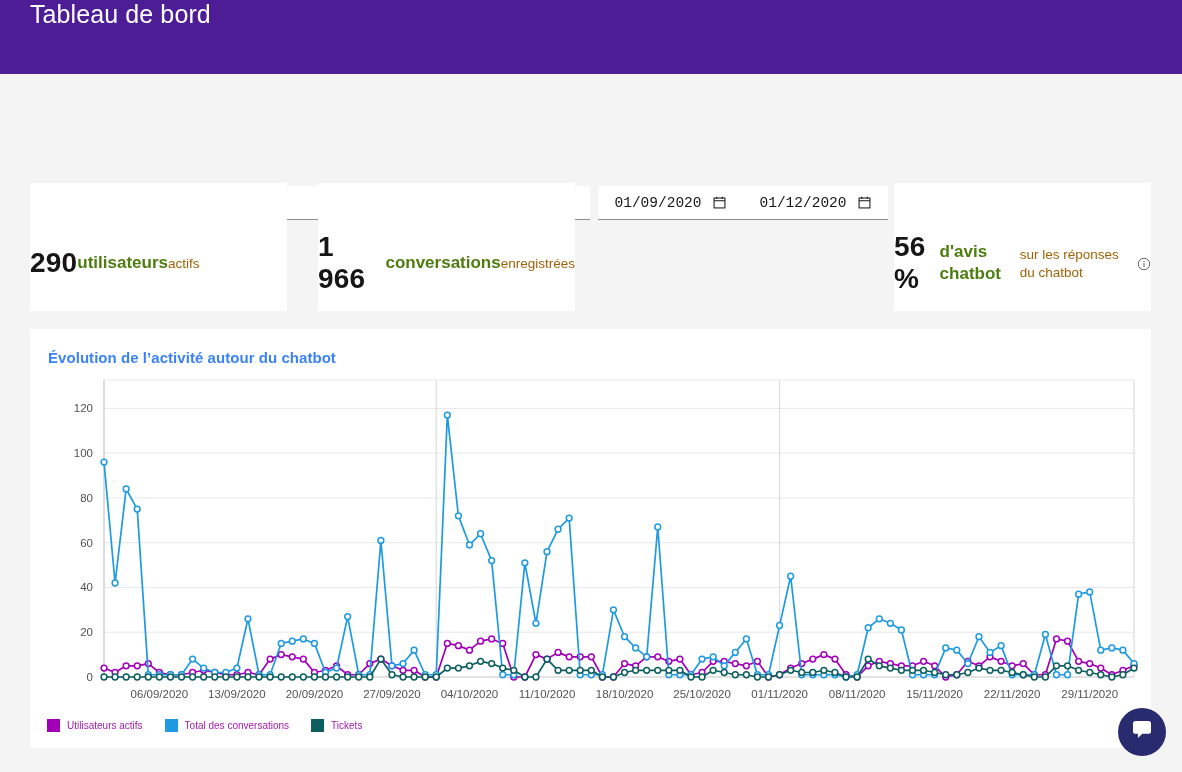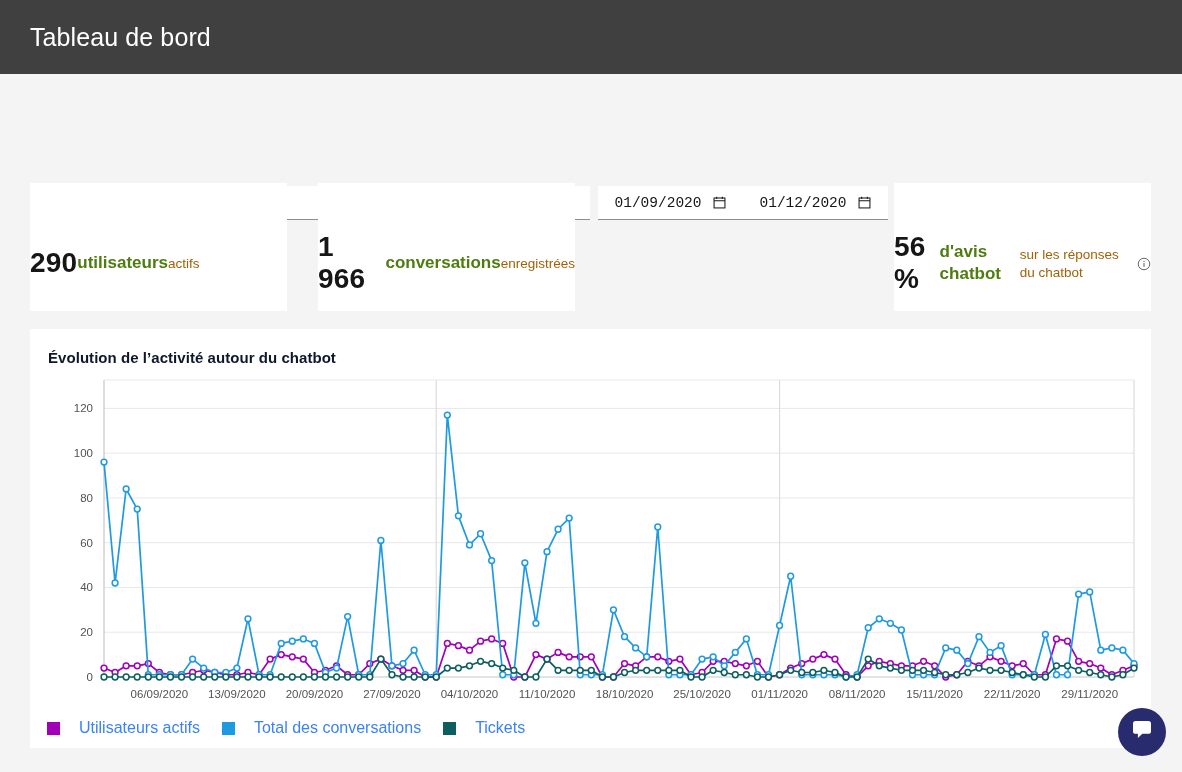--- a/index.html
+++ b/index.html
@@ -9,22 +9,22 @@
     background: #f4f4f4;
     font-family: "Liberation Sans", sans-serif;
     overflow: hidden;
   }
   #app { position: relative; width: 1182px; height: 772px; background: #f4f4f4; }
 
   
   .header {
     position: absolute; left: 0; top: 0;
     width: 1182px; height: 74px;
-    background: #404040;
-    display: flex; align-items: center;
+    background: #4c1d95;
+    display: flex; 
   }
   .header-title {
     color: #ffffff;
     font-size: 25px;
     font-weight: 400;
     letter-spacing: 0.1px;
     margin-left: 30px;
   }
 
   
@@ -96,34 +96,34 @@
   .info-icon { width: 14px; height: 14px; display: inline-block; }
 
   
   .chart-panel {
     position: absolute; left: 30px; top: 329px;
     width: 1121px; height: 419px;
     background: #ffffff;
   }
   .chart-title {
     position: absolute; left: 18px; top: 20px;
-    font-size: 15px; font-weight: 700; color: #0f172a;
+    font-size: 15px; font-weight: 700; color: #3b82f6;
     letter-spacing: 0.05px;
   }
   .chart-area {
     position: absolute; left: 0; top: 0;
     width: 1121px; height: 419px;
   }
   .legend {
     position: absolute; left: 17px; top: 390px;
     display: flex; align-items: center; gap: 22px;
   }
   .legend-item { display: flex; align-items: center; gap: 7px; }
   .legend-swatch { width: 13px; height: 13px; display: block; }
-  .legend-label { font-size: 16px; color: #3b82f6; margin-left: 12px; }
+  .legend-label { font-size: 10px; color: #a21caf; }
 
   
   .chat-fab {
     position: absolute; right: 16px; bottom: 16px;
     width: 48px; height: 48px; border-radius: 50%;
     background: #282c6e;
     display: flex; align-items: center; justify-content: center;
     cursor: pointer;
   }
 </style>

